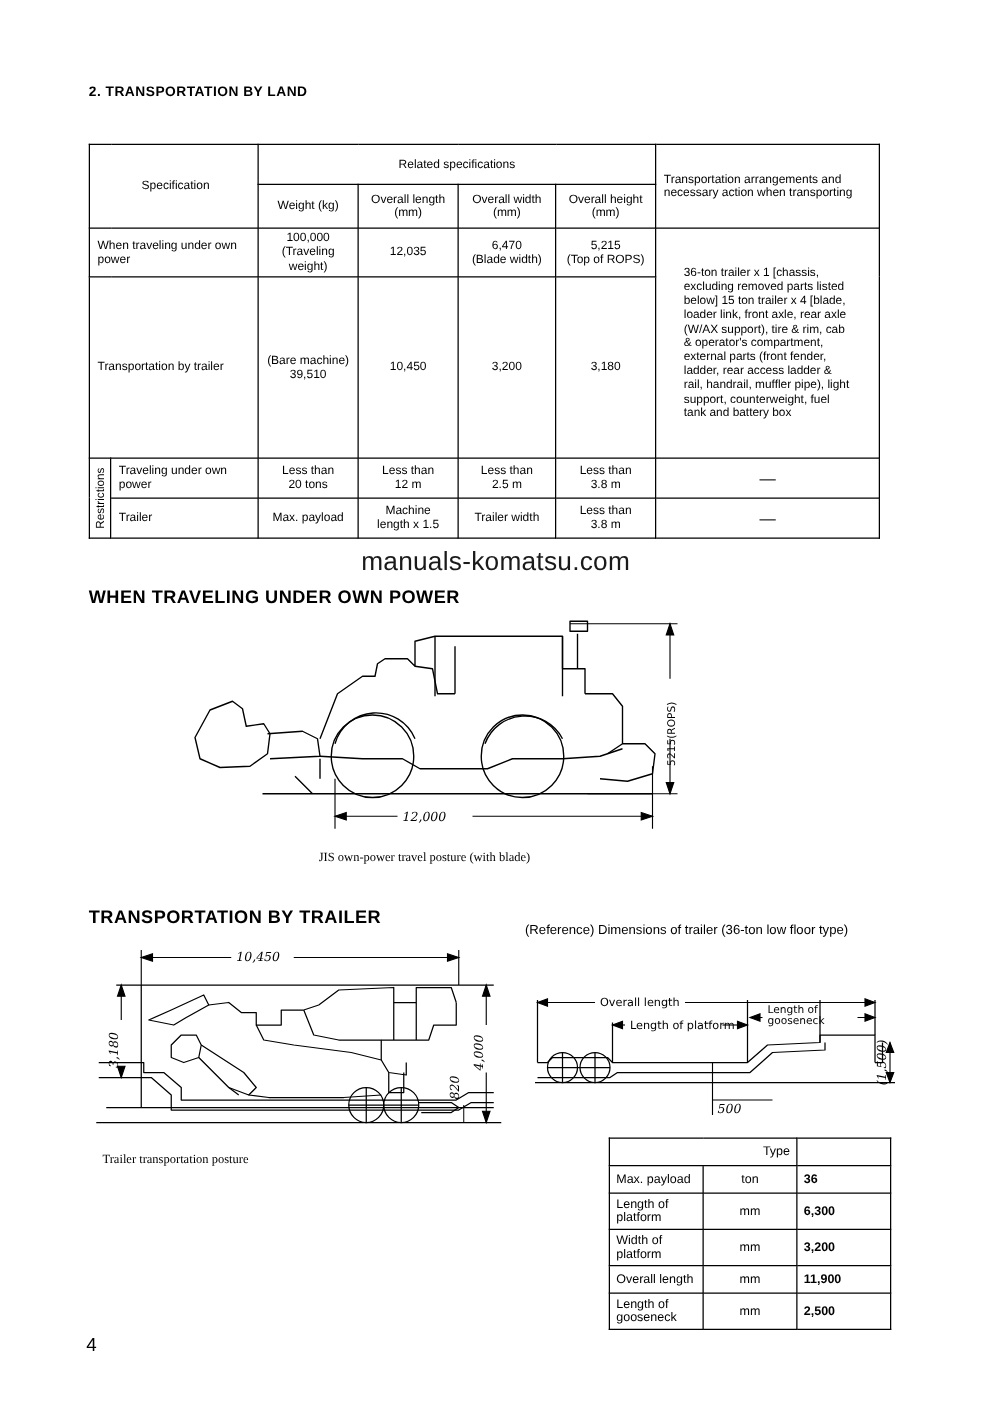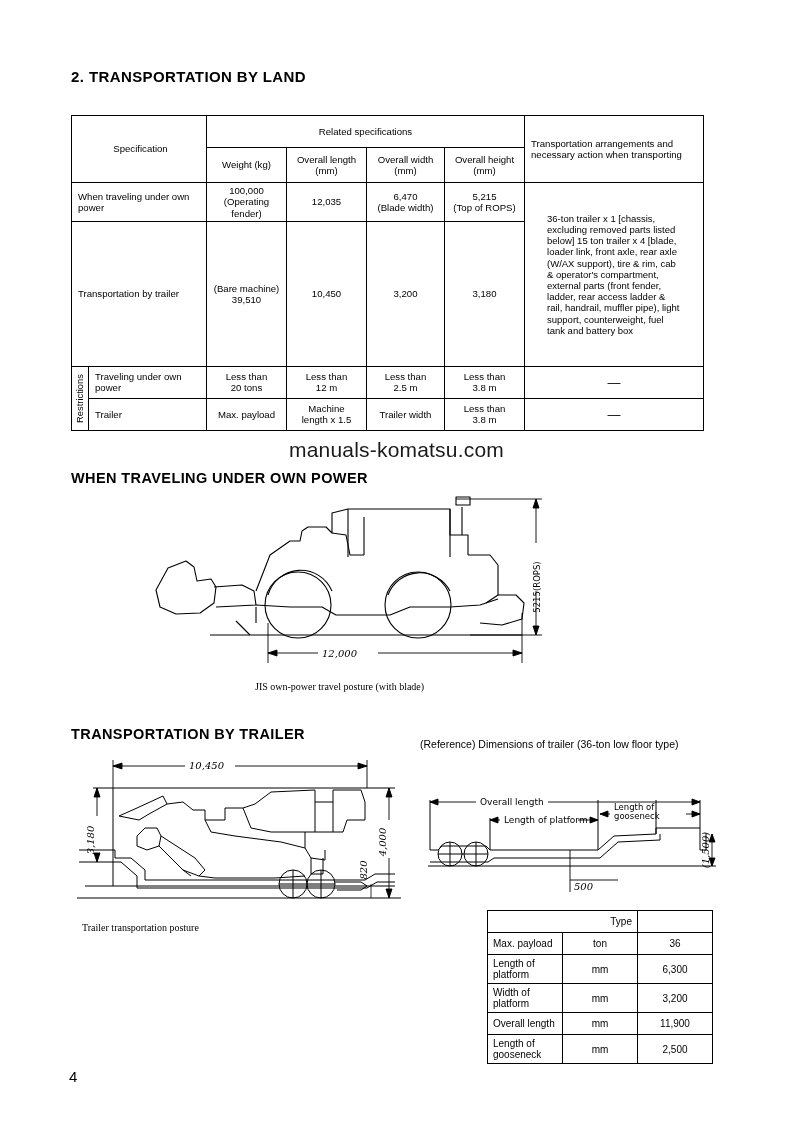--- a/index.html
+++ b/index.html
@@ -16,21 +16,21 @@
     overflow: hidden;
   }
   .page {
     position: absolute;
     inset: 0;
   }
 
   
   .h-section {
     position: absolute;
-    font-size: 15px;
+    font-size: 11px;
     font-weight: bold;
     letter-spacing: 0.4px;
     white-space: nowrap;
   }
   #page-title { left: 71px; top: 68px; }
   #heading-own-power { left: 71px; top: 470px; font-size: 14.5px; }
   #heading-trailer { left: 71px; top: 726px; font-size: 14.5px; }
 
   .ref-note {
     position: absolute;
@@ -140,21 +140,21 @@
     font-size: 10px;
   }
   #trailer-table td {
     border: 1px solid #000;
     padding: 3px 5px;
     height: 15px;
     line-height: 1.1;
   }
   #trailer-table .t-name { text-align: left; }
   #trailer-table .t-unit { text-align: center; width: 34px; margin-left: 20px; }
-  #trailer-table .t-val { text-align: center; width: 58px; }
+  #trailer-table .t-val { width: 58px; font-weight: bold; }
   #trailer-table .t-type {
     text-align: right;
     border-bottom: 1px solid #000;
   }
   .blank-cell { border: 1px solid #000; }
 
   
   #page-number {
     position: absolute;
     left: 69px;
@@ -198,21 +198,21 @@
         <td class="hdr-sub">
           <span>Overall height</span><br>
           <span>(mm)</span>
         </td>
       </tr>
 
       <tr style="height:38px">
         <td colspan="2" class="c-left spec-label">When traveling under own power</td>
         <td class="c-center">
           <span>100,000</span><br>
-          <span>(Operating fender)</span>
+          <span>(Traveling weight)</span>
         </td>
         <td class="c-center">12,035</td>
         <td class="c-center">
           <span>6,470</span><br>
           <span>(Blade width)</span>
         </td>
         <td class="c-center">
           <span>5,215</span><br>
           <span>(Top of ROPS)</span>
         </td>

